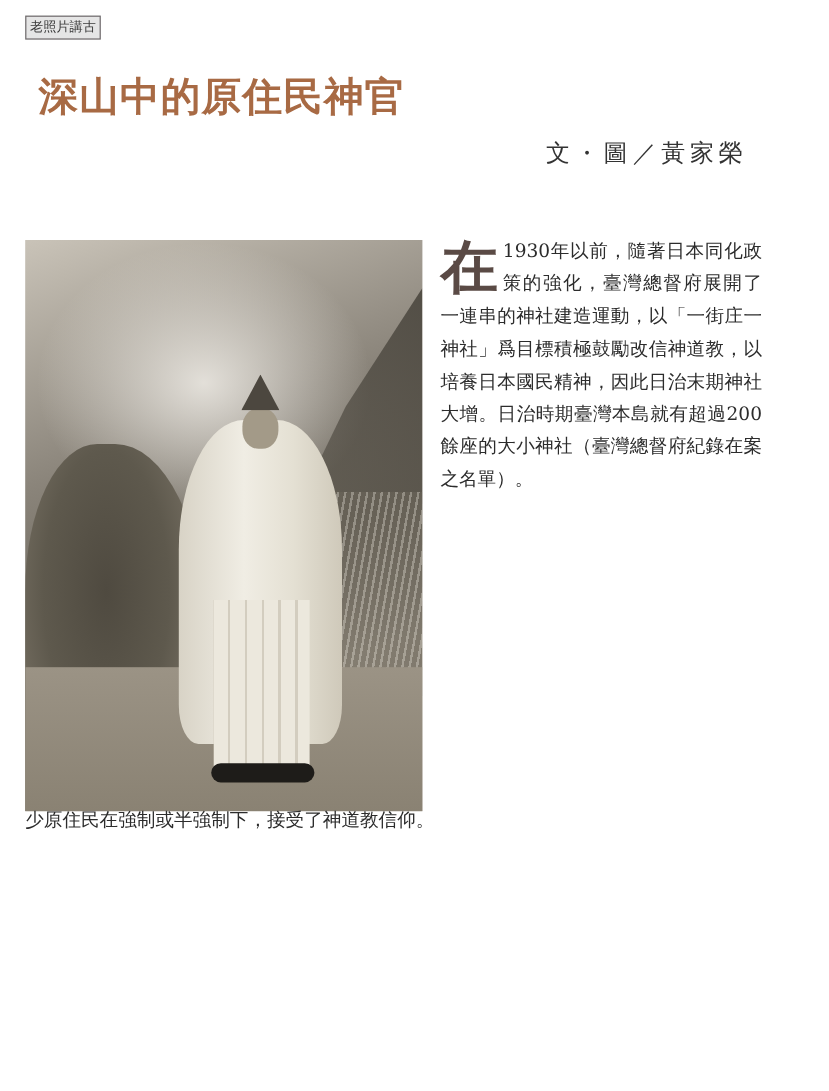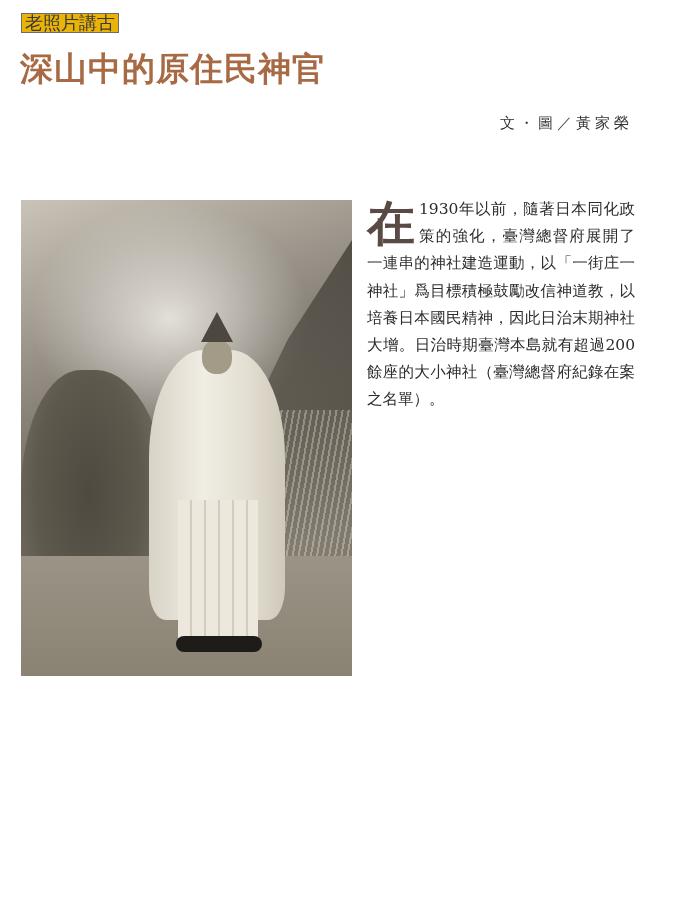--- a/index.html
+++ b/index.html
@@ -5,31 +5,31 @@
   html, body { margin: 0; padding: 0; background: #ffffff; }
   body {
     width: 691px; height: 909px; position: relative; overflow: hidden;
     font-family: "DejaVu Serif", "Liberation Serif", serif;
     color: #2b2b2b;
   }
   .tag {
     position: absolute; left: 21px; top: 13px;
     padding: 0 3px; height: 18px; line-height: 18px;
     font-family: "DejaVu Sans", "Liberation Sans", sans-serif;
-    font-size: 18px; color: #3a3a3a;
-    background: #eab308; border: 1px solid #6e6a6c;
+    font-size: 11px; color: #3a3a3a;
+    background: #e5e5e5; border: 1px solid #6e6a6c;
   }
   .title {
     position: absolute; left: 20px; top: 47px;
     font-size: 33px; font-weight: bold; letter-spacing: 1px;
-    color: #a86a44; margin: 0; line-height: 44px;
+    color: #a86a44; margin: 12px; line-height: 44px;
   }
   .byline {
-    position: absolute; right: 58px; top: 114px;
-    font-size: 15px; letter-spacing: 4px; color: #333;
+    position: absolute; right: 68px; top: 114px;
+    font-size: 20px; letter-spacing: 4px; color: #333;
   }
   .photo {
     position: absolute; left: 21px; top: 200px; width: 331px; height: 476px;
     overflow: hidden;
     background:
       radial-gradient(ellipse 60% 35% at 45% 25%, rgba(235,232,226,0.9), rgba(235,232,226,0) 70%),
       linear-gradient(160deg, #c9c3b8 0%, #8a847a 35%, #6f6a60 55%, #a9a295 75%, #8b8173 100%);
   }
   .photo .hill {
     position: absolute; right: 0; top: 40px; width: 160px; height: 330px;
@@ -106,13 +106,14 @@
   <div class="face"></div>
   <div class="hat"></div>
   <div class="shoes"></div>
 </div>
 
 <div class="col body-text">
   <p><span class="dropcap">在</span><span>1930年以前，隨著日本同化政策的強化，臺灣總督府展開了一連串的神社建造運動，以「一街庄一神社」爲目標積極鼓勵改信神道教，以培養日本國民精神，因此日治末期神社大增。日治時期臺灣本島就有超過200餘座的大小神社（臺灣總督府紀錄在案之名單）。</span></p>
 </div>
 
 <div class="full body-text">
+  <p>少原住民在強制或半強制下，接受了神道教信仰。</p>
 </div>
 
 </body></html>

